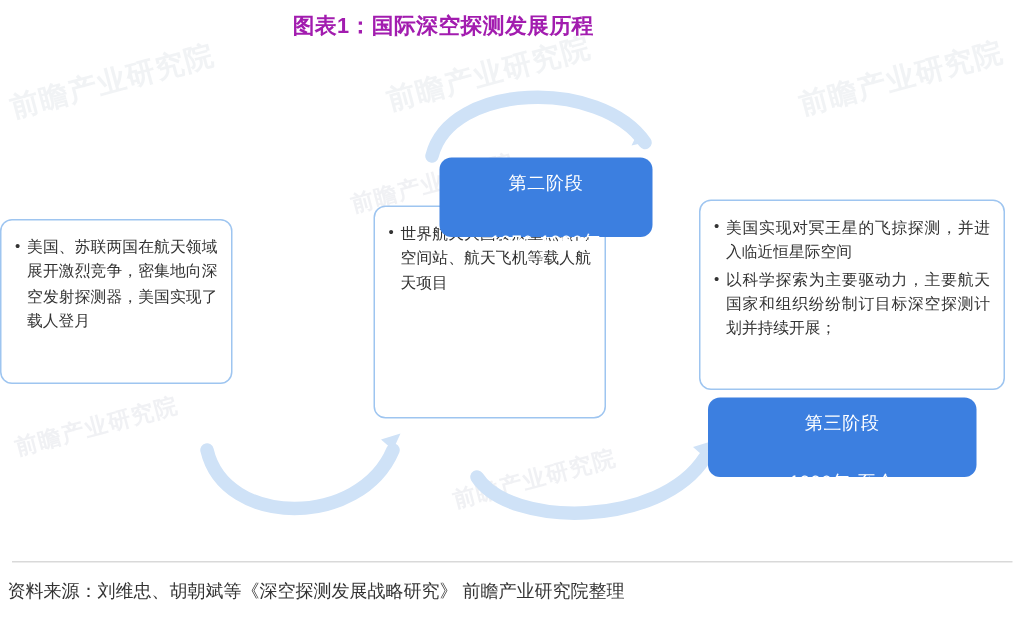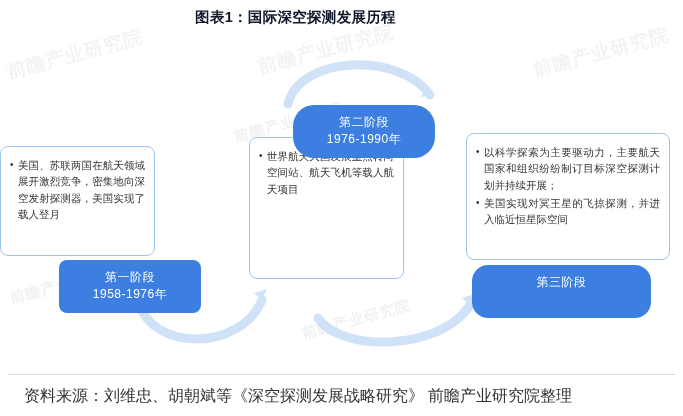--- a/index.html
+++ b/index.html
@@ -42,21 +42,21 @@
 
   
   .chart-title {
     position: absolute;
     top: 8px;
     left: 0;
     width: 591px;
     text-align: center;
     font-size: 14.5px;
     font-weight: bold;
-    color: #0f172a;
+    color: #a21caf;
     letter-spacing: 0.3px;
   }
 
   
   .arc-svg {
     position: absolute;
     left: 0;
     top: 0;
     width: 683px;
     height: 416px;
@@ -106,43 +106,42 @@
     background: #3c7fe0;
     border-radius: 8px;
     color: #ffffff;
     text-align: center;
     font-size: 12px;
     line-height: 1.45;
     padding-top: 9px;
     letter-spacing: 0.5px;
   }
   .stage .stage-name { font-weight: normal; display: block; }
-  .stage .stage-years { display: block; margin-top: 0; }
+  .stage .stage-years { display: block; margin-top: 22px; }
 
   #stage1 { left: 59px;  top: 260px; width: 142px; height: 53px; }
-  #stage2 { left: 293px; top: 105px; width: 142px; height: 53px; border-radius: 21px; }
-  #stage3 { left: 472px; top: 265px; width: 179px; height: 53px; border-radius: 16px; }
+  #stage2 { left: 293px; top: 105px; width: 142px; height: 53px; }
+  #stage3 { left: 472px; top: 265px; width: 179px; height: 53px; }
 
   
   .footer-rule {
     position: absolute;
     left: 8px;
     top: 374px;
     width: 667px;
     height: 1px;
     background: #d9d9d9;
   }
   .source {
     position: absolute;
-    left: 24px;
+    left: 5px;
     top: 386px;
-    font-size: 16px;
+    font-size: 12px;
     color: #333;
     white-space: nowrap;
-    font-family: Liberation Serif, serif;
   }
   .brand {
     position: absolute;
     right: 10px;
     top: 386px;
     font-size: 10.5px;
     color: #555;
     white-space: nowrap;
   }
   .brand .logo-dot {
@@ -190,33 +189,30 @@
   </div>
 
   <div class="box" id="box2">
     <ul>
       <li>世界航天大国发展重点转向空间站、航天飞机等载人航天项目</li>
     </ul>
   </div>
 
   <div class="box" id="box3">
     <ul>
+      <li>美国实现对冥王星的飞掠探测，并进入临近恒星际空间</li>
       <li>以科学探索为主要驱动力，主要航天国家和组织纷纷制订目标深空探测计划并持续开展；</li>
-      <li>美国实现对冥王星的飞掠探测，并进入临近恒星际空间</li>
     </ul>
   </div>
 
-  <div class="stage" id="stage1">
-    <span class="stage-name">第一阶段</span>
-    <span class="stage-years">1958-1976年</span>
-  </div>
   <div class="stage" id="stage2">
     <span class="stage-name">第二阶段</span>
     <span class="stage-years">1976-1990年</span>
   </div>
   <div class="stage" id="stage3">
     <span class="stage-name">第三阶段</span>
+    <span class="stage-years">1990年-至今</span>
   </div>
 
   <div class="footer-rule"></div>
   <div class="source">资料来源：刘维忠、胡朝斌等《深空探测发展战略研究》 前瞻产业研究院整理</div>
 
 </div>
 
 </body></html>

